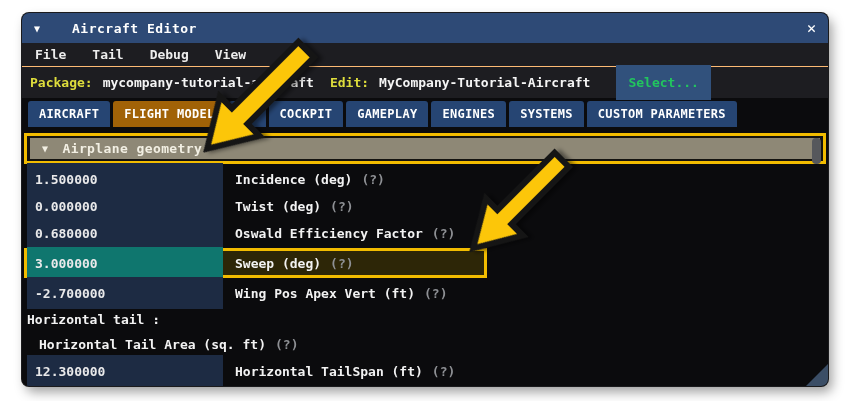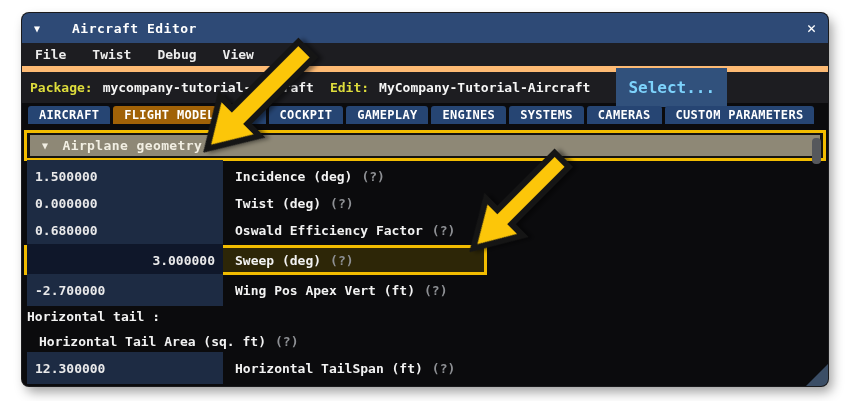--- a/index.html
+++ b/index.html
@@ -12,28 +12,28 @@
             box-shadow:0 0 0 1px #1b1b1d, 4px 6px 12px rgba(0,0,0,.38); }
 
   .titlebar { height:30px; background:#2e4a76; display:flex; align-items:center; padding:0 12px; }
   .titlebar .tri { color:#ffffff; font-size:10px; margin-right:10px; }
   .titlebar .title { color:#ffffff; font-weight:700; font-size:13px; letter-spacing:.5px; flex:1;margin-left:22px; }
   .titlebar .close { color:#ffffff; font-size:15px; font-weight:700; line-height:1; }
 
   .menubar { height:23px; background:#1d1d21; display:flex; align-items:center; }
   .menu-item { color:#ececec; font-weight:700; font-size:13px; padding:0 13px; }
 
-  .pkg { height:31px; background:#1d1d21; border-top:6px solid #fdba74;
+  .pkg { height:31px; background:#1d1d21; border-top:1px solid #fdba74;
          display:flex; align-items:center; padding-left:8px; font-size:13px; font-weight:700; }
   .pkg .key { color:#dedd3c; margin-right:10px; }
   .pkg .val { color:#f5f5f5; margin-right:16px; }
-  .select-btn { margin-left:10px; background:#31517c; color:#7dd3fc; border:none;
-                font-family:inherit; font-weight:700; font-size:16px; padding:10px 12px; }
+  .select-btn { margin-left:10px; background:#31517c; color:#22c55e; border:none;
+                font-family:inherit; font-weight:700; font-size:13px; padding:10px 12px; }
 
-  .tab-bar { display:flex; gap:3px; margin:3px 0 0 6px; height:18px; }
+  .tab-bar { display:flex; gap:3px; margin:3px 0 0 6px; height:26px; }
   .tab { background:#264573; color:#ffffff; border:none; border-radius:3px 3px 0 0;
          font-family:inherit; font-weight:700; font-size:12px; letter-spacing:.3px;
          padding:0 11px; white-space:nowrap; }
   .tab.active { background:#a16207; }
 
   
   .section-hl { margin:6px 2px 0 2px; border:3px solid #f2bc00; background:#141310;
                 height:31px; box-sizing:border-box; }
   .section-bar { margin:2px 3px; height:21px; background:#8e8876; display:flex; align-items:center;
                  color:#f2efe3; font-weight:700; font-size:13px; letter-spacing:.4px; }
@@ -44,21 +44,21 @@
   .prow { display:flex; align-items:center; height:24px; margin:3px 0 0 5px; }
   .pval { width:196px; height:32px; background:#1d2b43; border:none; color:#e9e9ea;
           font-family:inherit; font-size:13px; font-weight:600; padding:0 8px; box-sizing:border-box; }
   .plabel { margin-left:12px; color:#f2f2f2; font-weight:700; font-size:13px; white-space:pre; }
   .phelp { margin-left:9px; color:#8e9094; font-size:13px; font-weight:600; }
   .subsection { margin:6px 0 1px 5px; height:18px; line-height:18px; color:#f2f2f2;
                 font-weight:700; font-size:13px; }
   .hl-wrap { width:463px; border:3px solid #f2bc00; background:#2d2607;
              margin:3px 0 0 2px; box-sizing:border-box; }
   .hl-wrap .prow { margin:0; }
-  .hl-wrap .pval { background:#0f172a;text-align:right; }
+  .hl-wrap .pval { background:#0f766e; }
 
   .scroll-thumb { position:absolute; right:7px; top:125px; width:9px; height:26px;
                   background:#56585c; border-radius:4px; }
   .grip { position:absolute; right:-1px; bottom:-1px; width:0; height:0;
           border-left:24px solid transparent; border-bottom:24px solid #3b4e66; }
 
   
   .arrow { position:absolute; z-index:10; pointer-events:none;
            filter:drop-shadow(3px 4px 2px rgba(0,0,0,.45)); }
   #arrow1 { left:182px; top:62px; transform:rotate(-45deg); }
@@ -72,42 +72,41 @@
   <div class="window">
 
     <div class="titlebar">
       <span class="tri">▼</span>
       <span class="title">Aircraft Editor</span>
       <span class="close">✕</span>
     </div>
 
     <div class="menubar">
       <span class="menu-item">File</span>
-      <span class="menu-item">Twist</span>
+      <span class="menu-item">Tail</span>
       <span class="menu-item">Debug</span>
       <span class="menu-item">View</span>
     </div>
 
     <div class="pkg">
       <span class="key">Package:</span>
       <span class="val">mycompany-tutorial-aircraft</span>
       <span class="key">Edit:</span>
       <span class="val">MyCompany-Tutorial-Aircraft</span>
       <button class="select-btn">Select...</button>
     </div>
 
     <div class="tab-bar">
         <button class="tab">AIRCRAFT</button>
         <button class="tab active">FLIGHT MODEL</button>
         <button class="tab">AI</button>
         <button class="tab">COCKPIT</button>
         <button class="tab">GAMEPLAY</button>
         <button class="tab">ENGINES</button>
         <button class="tab">SYSTEMS</button>
-        <button class="tab">CAMERAS</button>
         <button class="tab">CUSTOM PARAMETERS</button>
       </div>
 
     <div class="section-hl">
       <div class="section-bar">
         <span class="tri">▼</span>
         <span>Airplane geometry</span>
       </div>
     </div>
 

